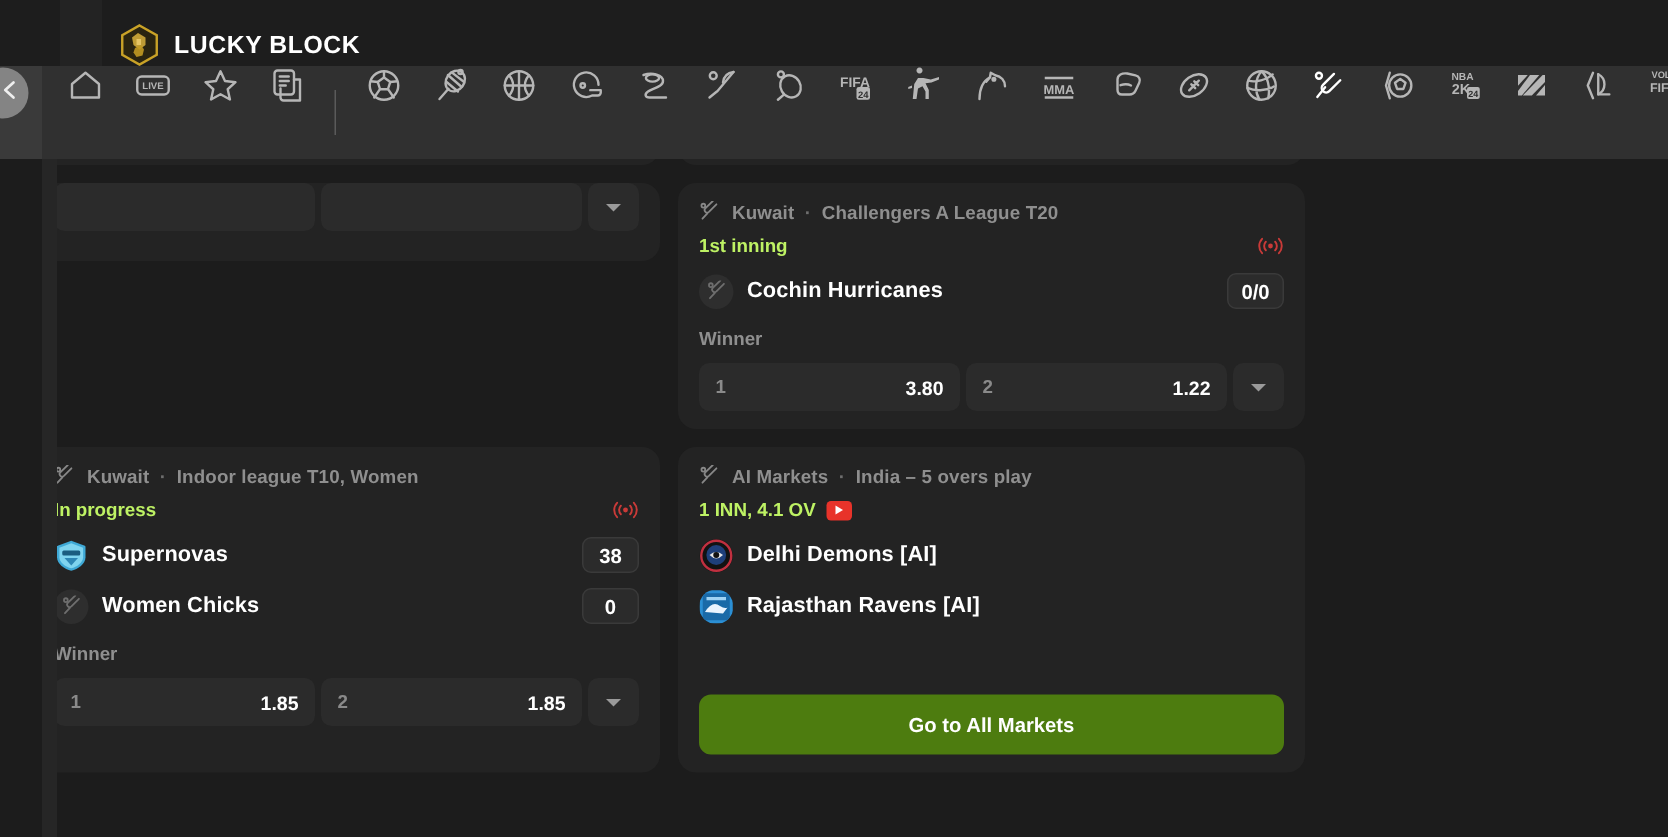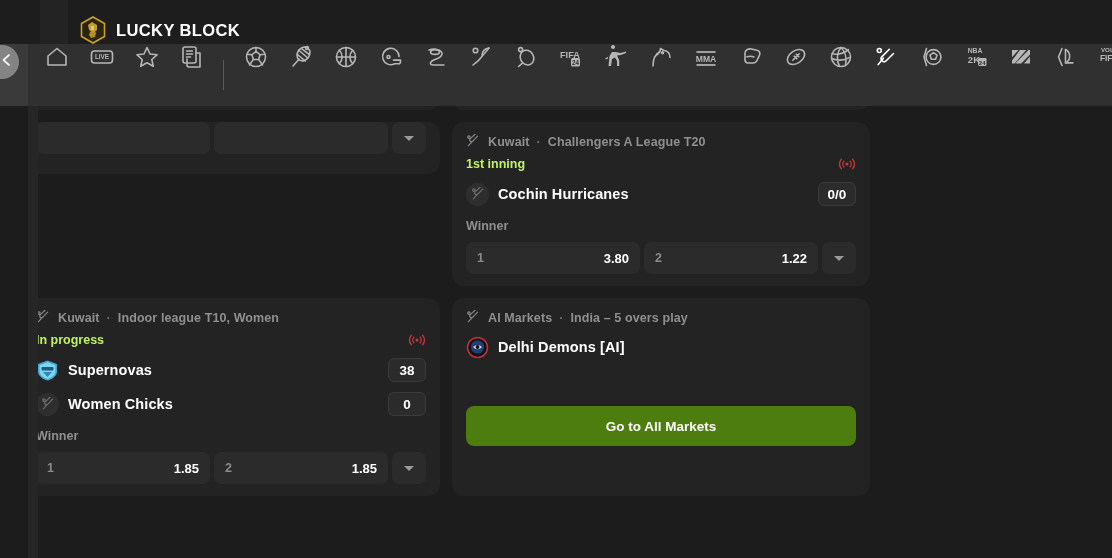--- a/index.html
+++ b/index.html
@@ -536,30 +536,50 @@
         <div class="card-league">
           <span class="sporticon"><svg width="14" height="14" viewBox="0 0 14 14" fill="none" stroke="#bdbdbd" stroke-width="1.2" stroke-linecap="round" stroke-linejoin="round">
               <path d="M11.6 2.2 L6.6 7.3 a1.7 1.7 0 0 1 -2.4 -2.4 L9.2 0"></path>
               <path d="M5.6 8.2 L2.3 11.8"></path>
               <circle cx="2.9" cy="3.1" r="1.25"></circle>
             </svg></span>
           <span>AI Markets</span>
           <span class="seplabel">·</span>
           <span>India – 5 overs play</span>
         </div>
+        <div class="card-status">
+          <span class="status-left">
+            <span class="status-text">1 INN, 4.1 OV</span>
+            <span class="play-badge">
+              <span class="play-tri"></span>
+            </span>
+          </span>
+          <span></span>
+        </div>
         <div class="team-row">
           <span class="team-logo">
             <svg width="23" height="23" viewBox="0 0 23 23">
               <circle cx="11.5" cy="11.5" r="11" fill="#121212"></circle>
               <circle cx="11.5" cy="11.5" r="10" fill="none" stroke="#c03040" stroke-width="1.6"></circle>
               <circle cx="11.5" cy="11" r="6.6" fill="#1e3f7a"></circle>
               <path d="M7 11 q4.5 -4 9 0 q-4.5 4.5 -9 0 Z" fill="#e8e8e8"></path>
               <circle cx="11.5" cy="11" r="2" fill="#111"></circle>
             </svg>
           </span>
           <span class="team-name">Delhi Demons [AI]</span>
         </div>
+        <div class="team-row">
+          <span class="team-logo">
+            <svg width="23" height="23" viewBox="0 0 23 23">
+              <rect x="0.5" y="0.5" width="22" height="22" rx="3" fill="#2b8fd4"></rect>
+              <rect x="2.5" y="2.5" width="18" height="18" rx="2" fill="#1a6aa8"></rect>
+              <path d="M4 15 q5 -8 10 -4 q3 2 5 1 l-3 4 Z" fill="#e9f4ff"></path>
+              <path d="M5 5 h13 v2.2 H5 Z" fill="#9fd4f5"></path>
+            </svg>
+          </span>
+          <span class="team-name">Rajasthan Ravens [AI]</span>
+        </div>
         <div class="allmarkets-btn">Go to All Markets</div>
       </div>
     </div>
   <div class="left-gutter"></div>
   <div class="left-rail"></div>
 </div>
 
 </body></html>

